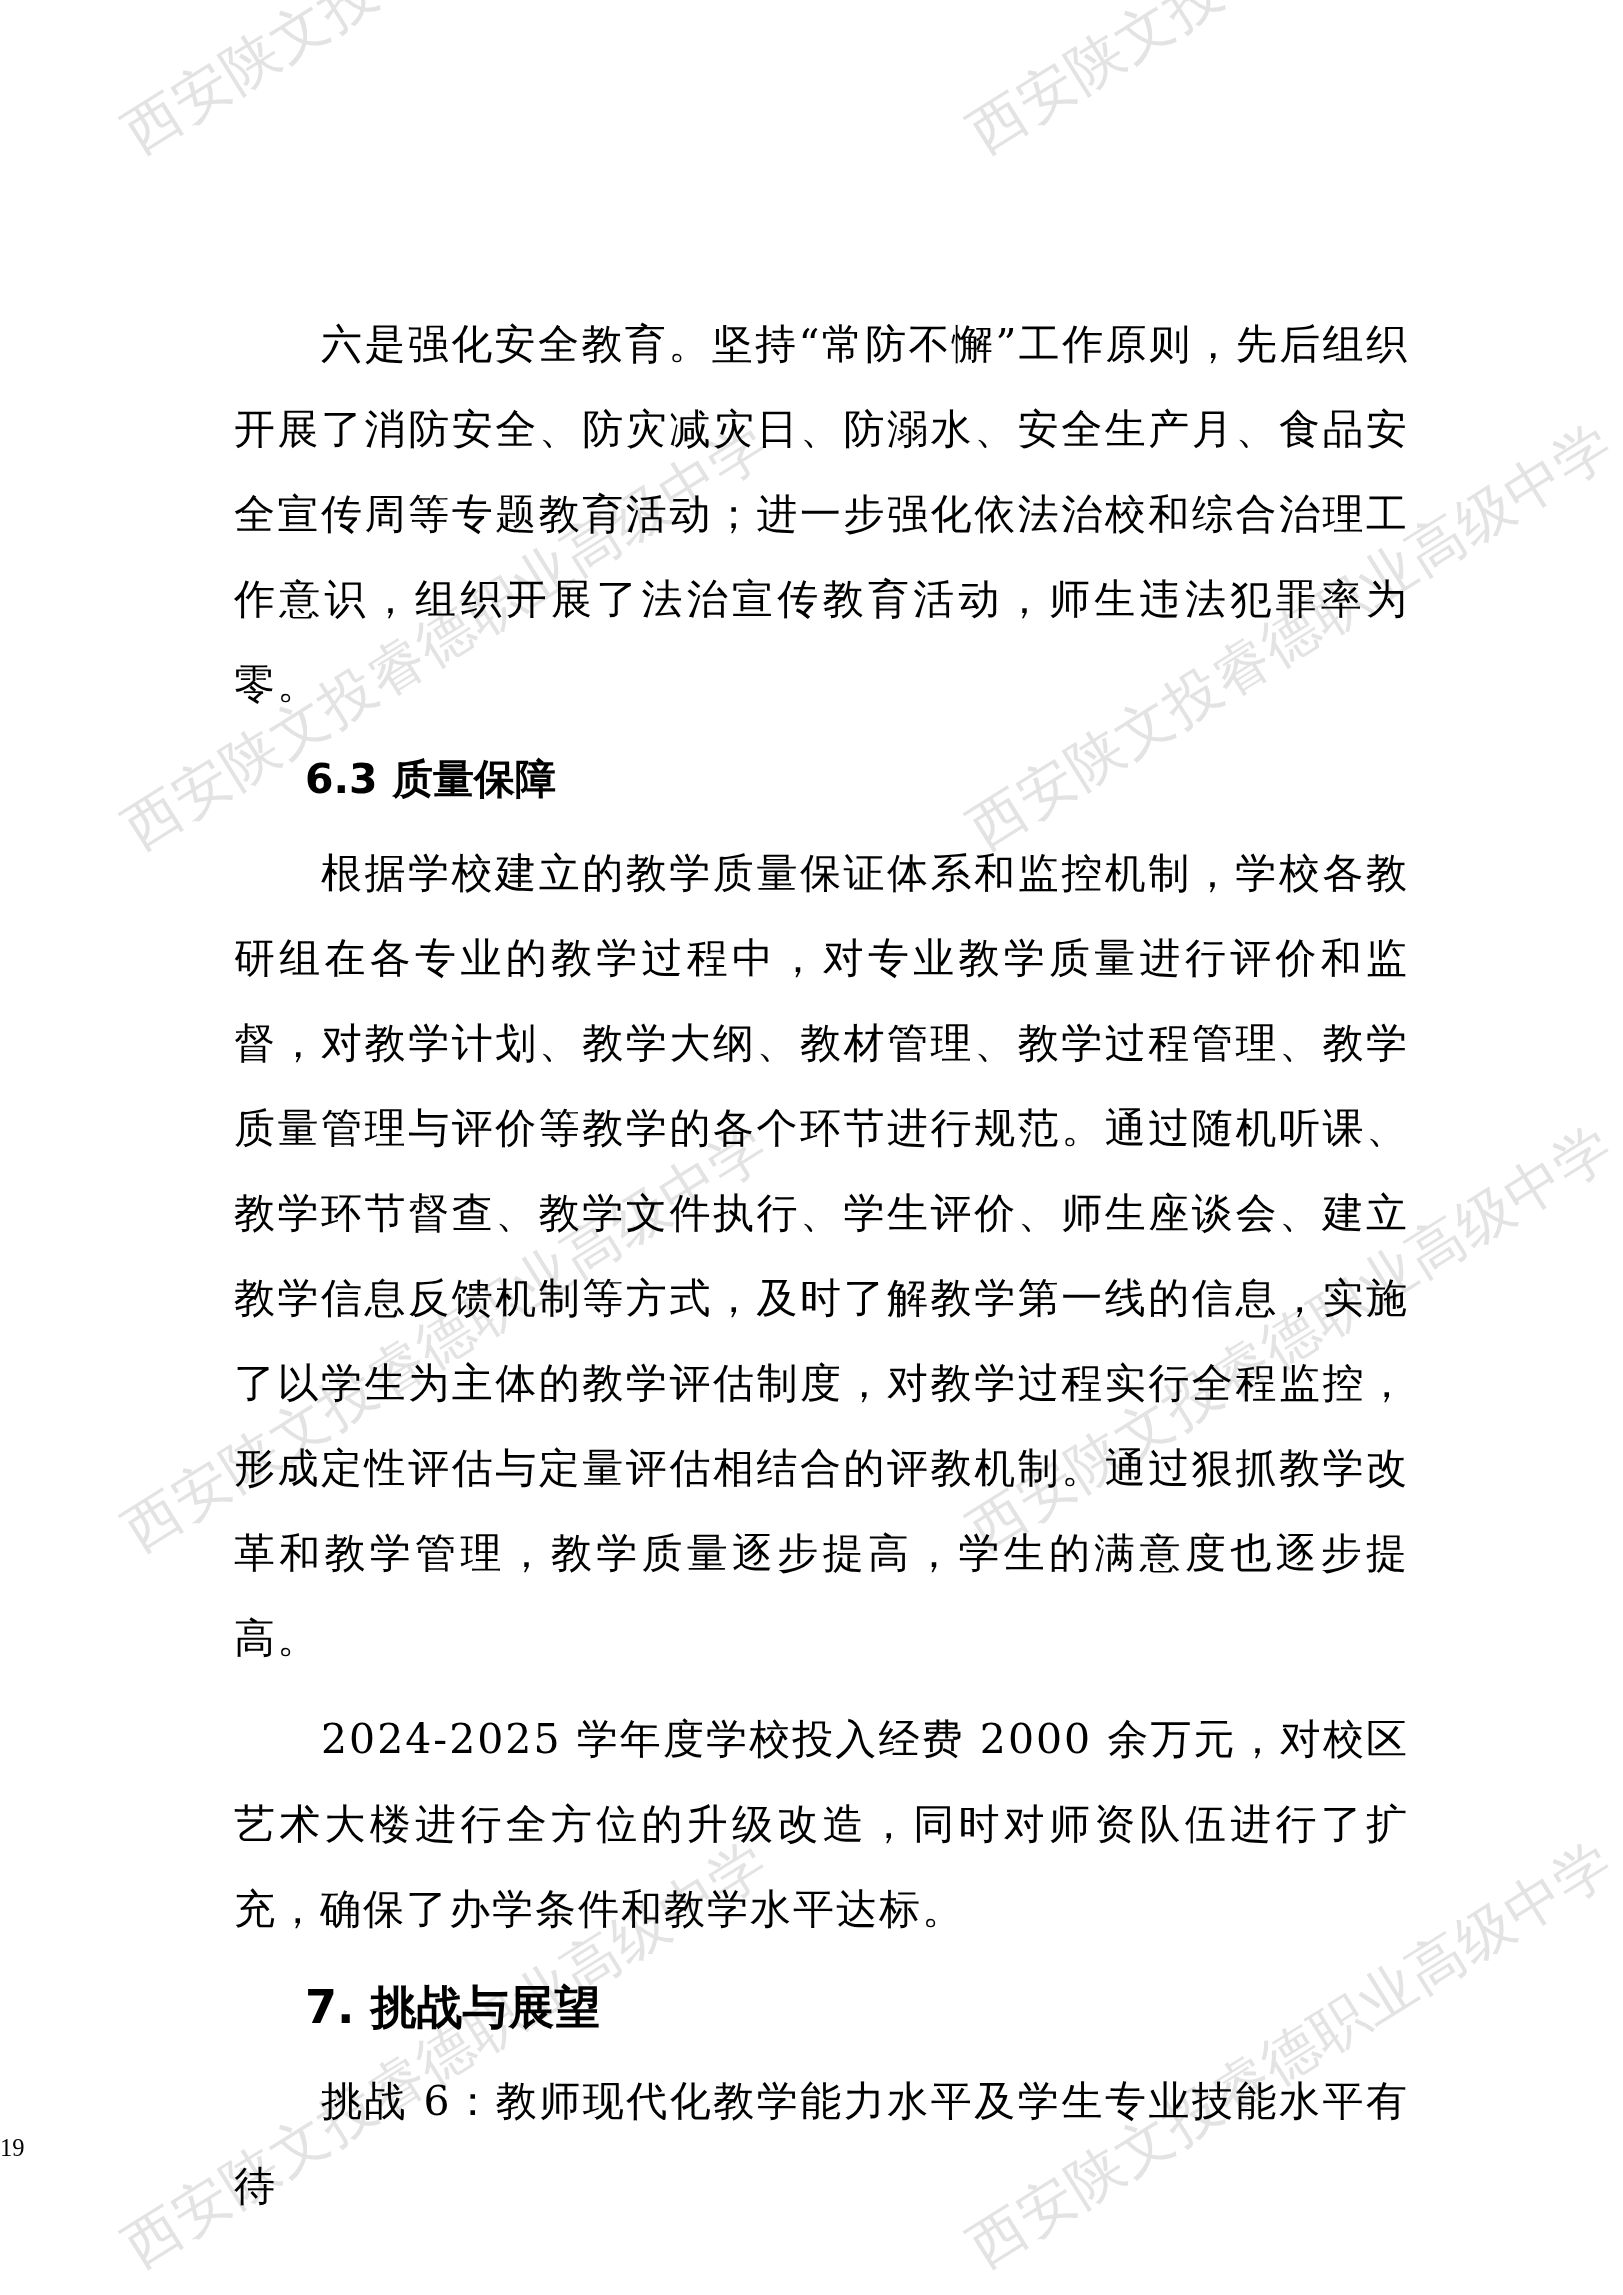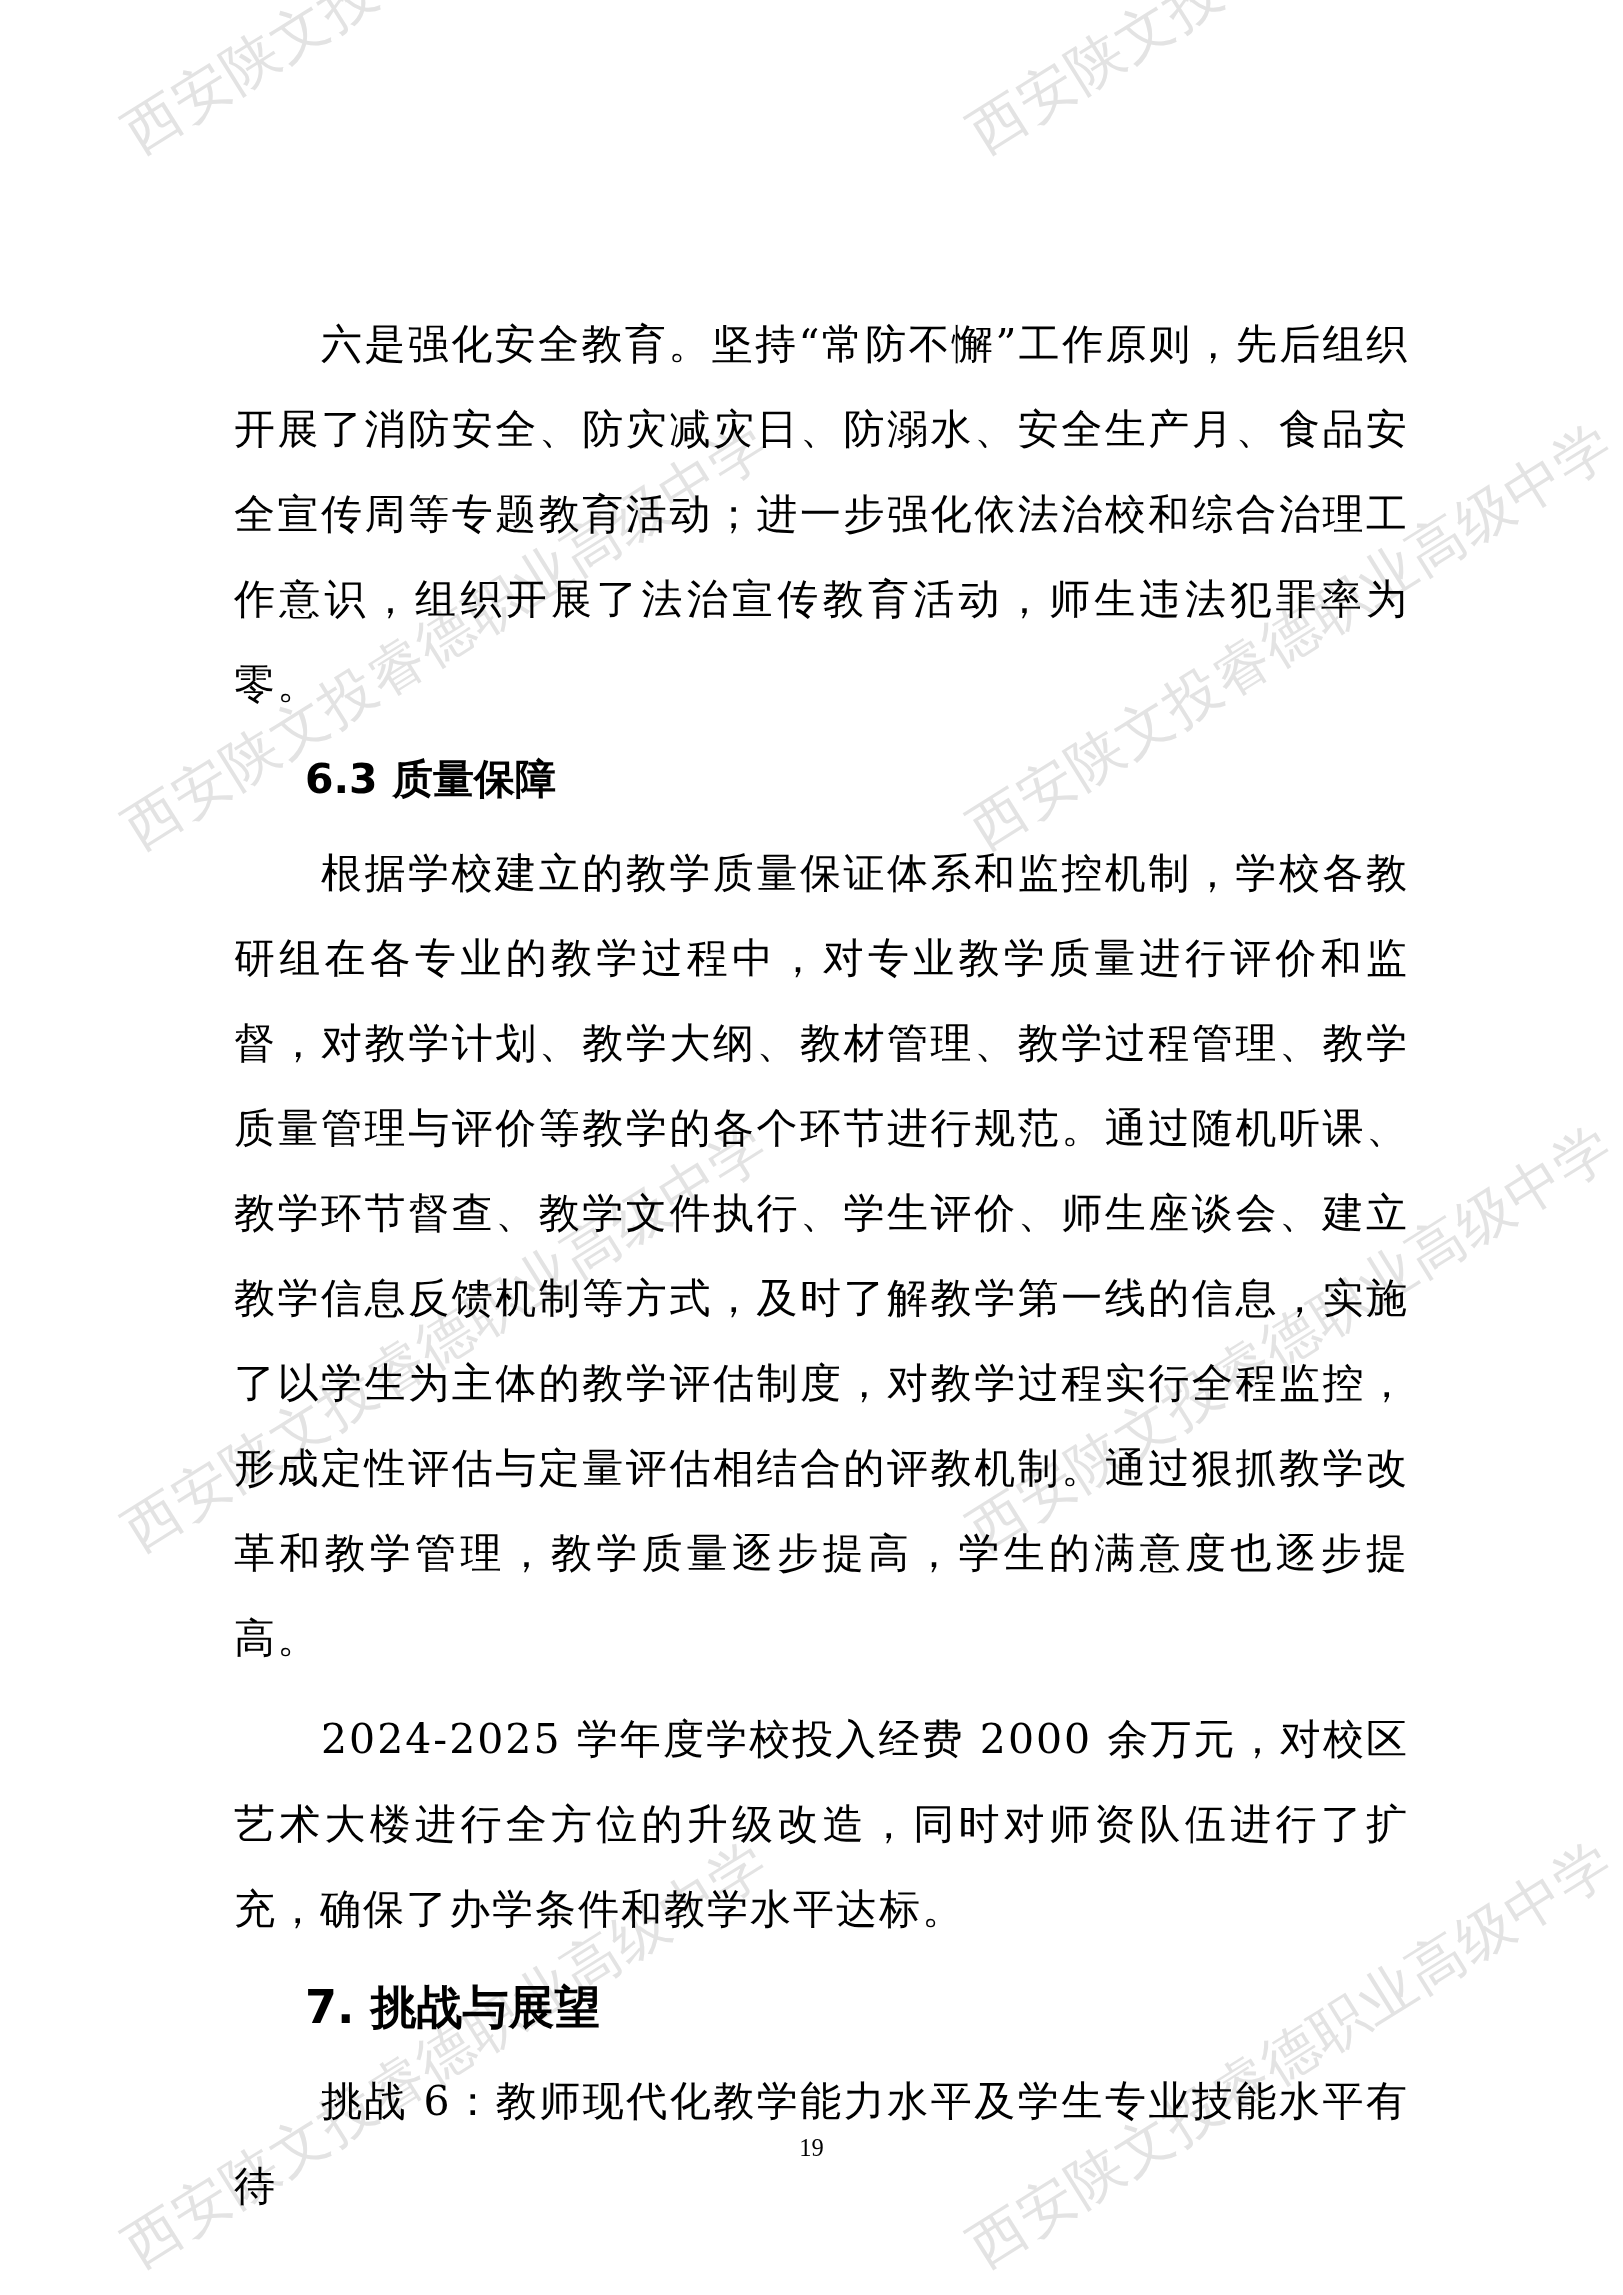--- a/index.html
+++ b/index.html
@@ -56,21 +56,21 @@
       font-family: "DejaVu Sans", "Liberation Sans", sans-serif;
     }
     .heading.major {
       font-size: 46px;
     }
     .page-number {
       position: absolute;
       top: 2134px;
       left: 0;
       width: 1623px;
-      text-align: center;
+      text-align: left;
       font-family: "Liberation Serif", serif;
       font-size: 24.5px;
       z-index: 1;
     }
   </style>
 </head>
 <body>
 
 <div class="watermark-layer">
   <div class="watermark" style="left:150px; top:95px;">西安陕文投睿德职业高级中学</div>

